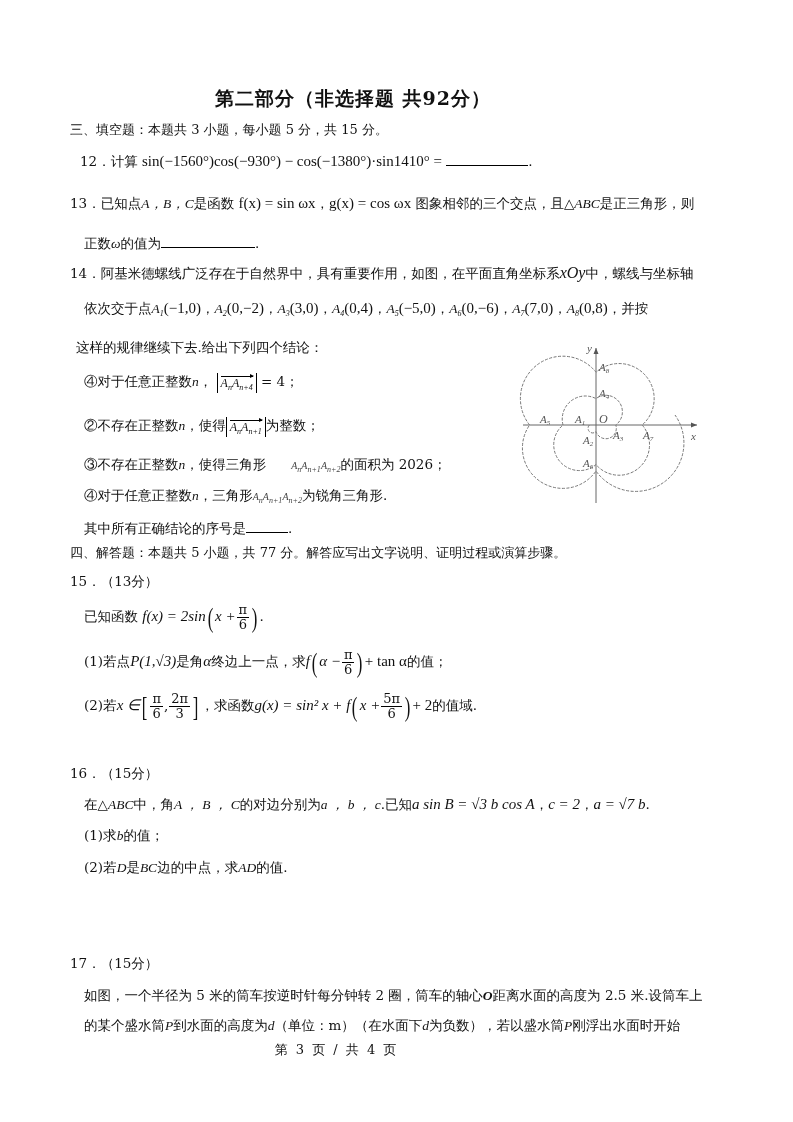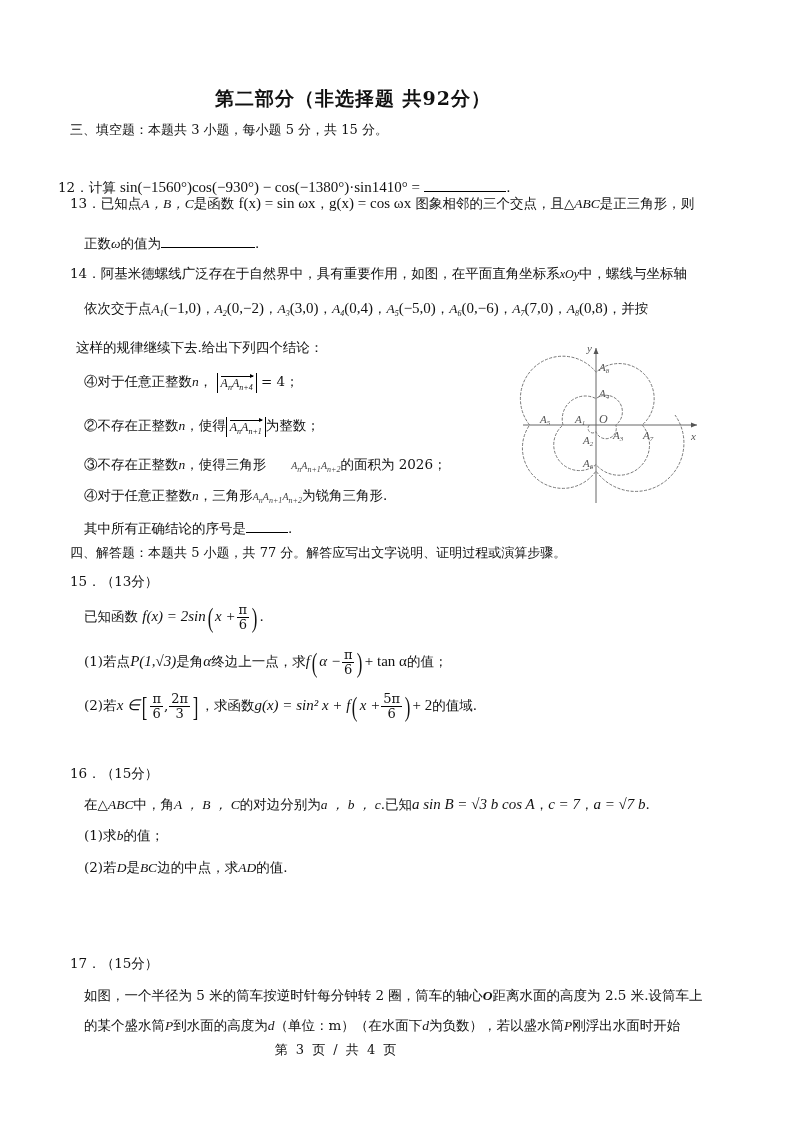--- a/index.html
+++ b/index.html
@@ -23,37 +23,37 @@
   .footer { left: 0; width: 673px; text-align: center; top: 1041px; font-size: 13px; letter-spacing: 2px; }
   svg text { font-family: "Liberation Serif", serif; font-style: italic; fill: #555; }
 </style>
 </head>
 <body>
 
 <div class="abs title">第二部分（非选择题  共92分）</div>
 
 <div class="abs line sm" style="left:70px; top:121px;">三、填空题：本题共 3 小题，每小题 5 分，共 15 分。</div>
 
-<div class="abs line" style="left:58px; top:151px;margin-top:26px;">
+<div class="abs line" style="left:80px; top:151px;">
   <span>12．</span><span>计算</span>
   <span class="m">sin(−1560°)cos(−930°) − cos(−1380°)·sin1410° =</span>
   <span class="blank" style="width:82px;"></span><span>.</span>
 </div>
 
 <div class="abs line" style="left:70px; top:194px;">
   <span>13．</span><span>已知点</span><span class="it">A，B，C</span><span>是函数</span>
   <span class="m">f(x) = sin ωx</span><span>，</span><span class="m">g(x) = cos ωx</span>
   <span>图象相邻的三个交点，且△</span><span class="it">ABC</span><span>是正三角形，则</span>
 </div>
 <div class="abs line" style="left:84px; top:233px;">
   <span>正数</span><span class="it">ω</span><span>的值为</span><span class="blank" style="width:94px;"></span><span>.</span>
 </div>
 
 <div class="abs line" style="left:70px; top:264px;">
-  <span>14．</span><span>阿基米德螺线广泛存在于自然界中，具有重要作用，如图，在平面直角坐标系</span><span class="it" style="font-size:12px;">xOy</span><span>中，螺线与坐标轴</span>
+  <span>14．</span><span>阿基米德螺线广泛存在于自然界中，具有重要作用，如图，在平面直角坐标系</span><span class="it" style="font-size:16px;">xOy</span><span>中，螺线与坐标轴</span>
 </div>
 <div class="abs line" style="left:84px; top:299px;">
   <span>依次交于点</span><span class="it"><span>A</span><span class="sub">1</span></span><span class="m">(−1,0)</span>，<span class="it"><span>A</span><span class="sub">2</span></span><span class="m">(0,−2)</span>，<span class="it"><span>A</span><span class="sub">3</span></span><span class="m">(3,0)</span>，<span class="it"><span>A</span><span class="sub">4</span></span><span class="m">(0,4)</span>，<span class="it"><span>A</span><span class="sub">5</span></span><span class="m">(−5,0)</span>，<span class="it"><span>A</span><span class="sub">6</span></span><span class="m">(0,−6)</span>，<span class="it"><span>A</span><span class="sub">7</span></span><span class="m">(7,0)</span>，<span class="it"><span>A</span><span class="sub">8</span></span><span class="m">(0,8)</span><span>，并按</span>
 </div>
 <div class="abs line" style="left:76px; top:338px;">这样的规律继续下去.给出下列四个结论：</div>
 
 <div class="abs line" style="left:84px; top:372px;">
   <span>④对于任意正整数</span><span class="it">n</span>，
   <span class="vec it"><span class="arrowbar"></span>A<span class="sub">n</span>A<span class="sub">n+4</span></span>
   <span>= 4；</span>
@@ -110,21 +110,21 @@
 </div>
 <div class="abs line" style="left:84px; top:648px;">
   <span>(1)若点</span><span class="m it">P(1,√3)</span><span>是角</span><span class="m it">α</span><span>终边上一点，求</span><span class="m it">f</span><span class="big">(</span><span class="m it">α −</span><span class="frac"><span class="num">π</span><span class="den">6</span></span><span class="big">)</span><span class="m">+ tan α</span><span>的值；</span>
 </div>
 <div class="abs line" style="left:84px; top:692px;">
   <span>(2)若</span><span class="m it">x ∈</span><span class="big">[</span><span class="frac"><span class="num">π</span><span class="den">6</span></span>,<span class="frac"><span class="num">2π</span><span class="den">3</span></span><span class="big">]</span><span>，求函数</span><span class="m it">g(x) = sin² x + f</span><span class="big">(</span><span class="m it">x +</span><span class="frac"><span class="num">5π</span><span class="den">6</span></span><span class="big">)</span><span class="m">+ 2</span><span>的值域.</span>
 </div>
 
 <div class="abs line" style="left:70px; top:764px;">16．（15分）</div>
 <div class="abs line" style="left:84px; top:795px;">
-  <span>在△</span><span class="it">ABC</span><span>中，角</span><span class="it">A ， B ， C</span><span>的对边分别为</span><span class="it">a ， b ， c</span><span>.已知</span><span class="m it">a sin B = √3 b cos A</span>，<span class="m it">c = 7</span>，<span class="m it">a = √7 b</span>.
+  <span>在△</span><span class="it">ABC</span><span>中，角</span><span class="it">A ， B ， C</span><span>的对边分别为</span><span class="it">a ， b ， c</span><span>.已知</span><span class="m it">a sin B = √3 b cos A</span>，<span class="m it">c = 2</span>，<span class="m it">a = √7 b</span>.
 </div>
 <div class="abs line" style="left:84px; top:826px;">
   <span>(1)求</span><span class="it">b</span><span>的值；</span>
 </div>
 <div class="abs line" style="left:84px; top:858px;">
   <span>(2)若</span><span class="it">D</span><span>是</span><span class="it">BC</span><span>边的中点，求</span><span class="it">AD</span><span>的值.</span>
 </div>
 
 <div class="abs line" style="left:70px; top:954px;">17．（15分）</div>
 <div class="abs line" style="left:84px; top:986px;">

